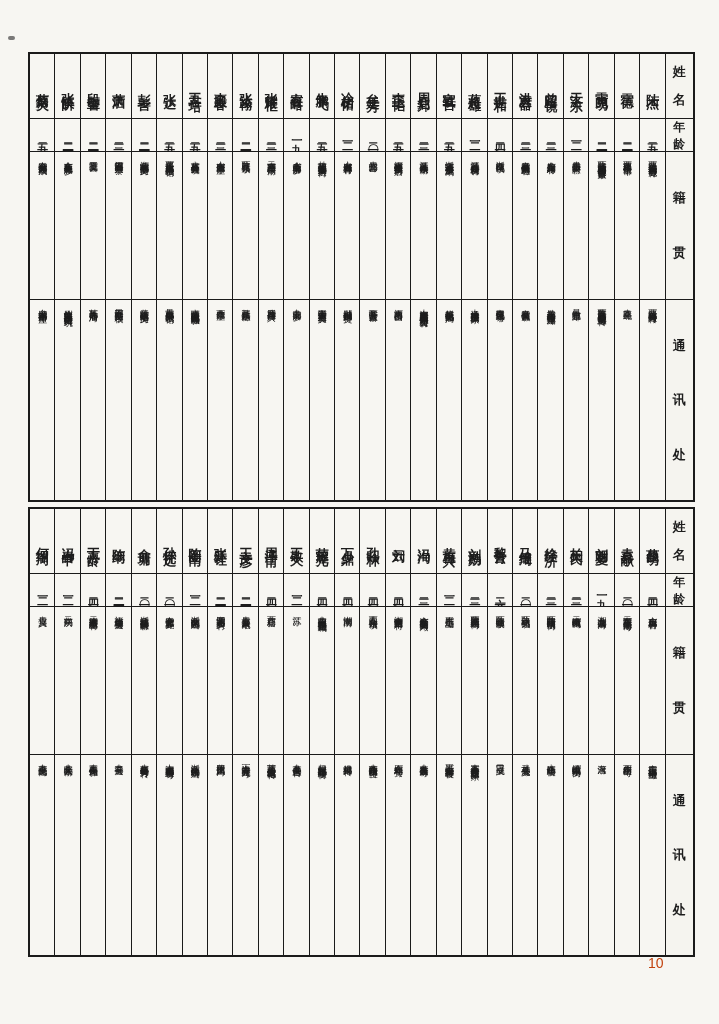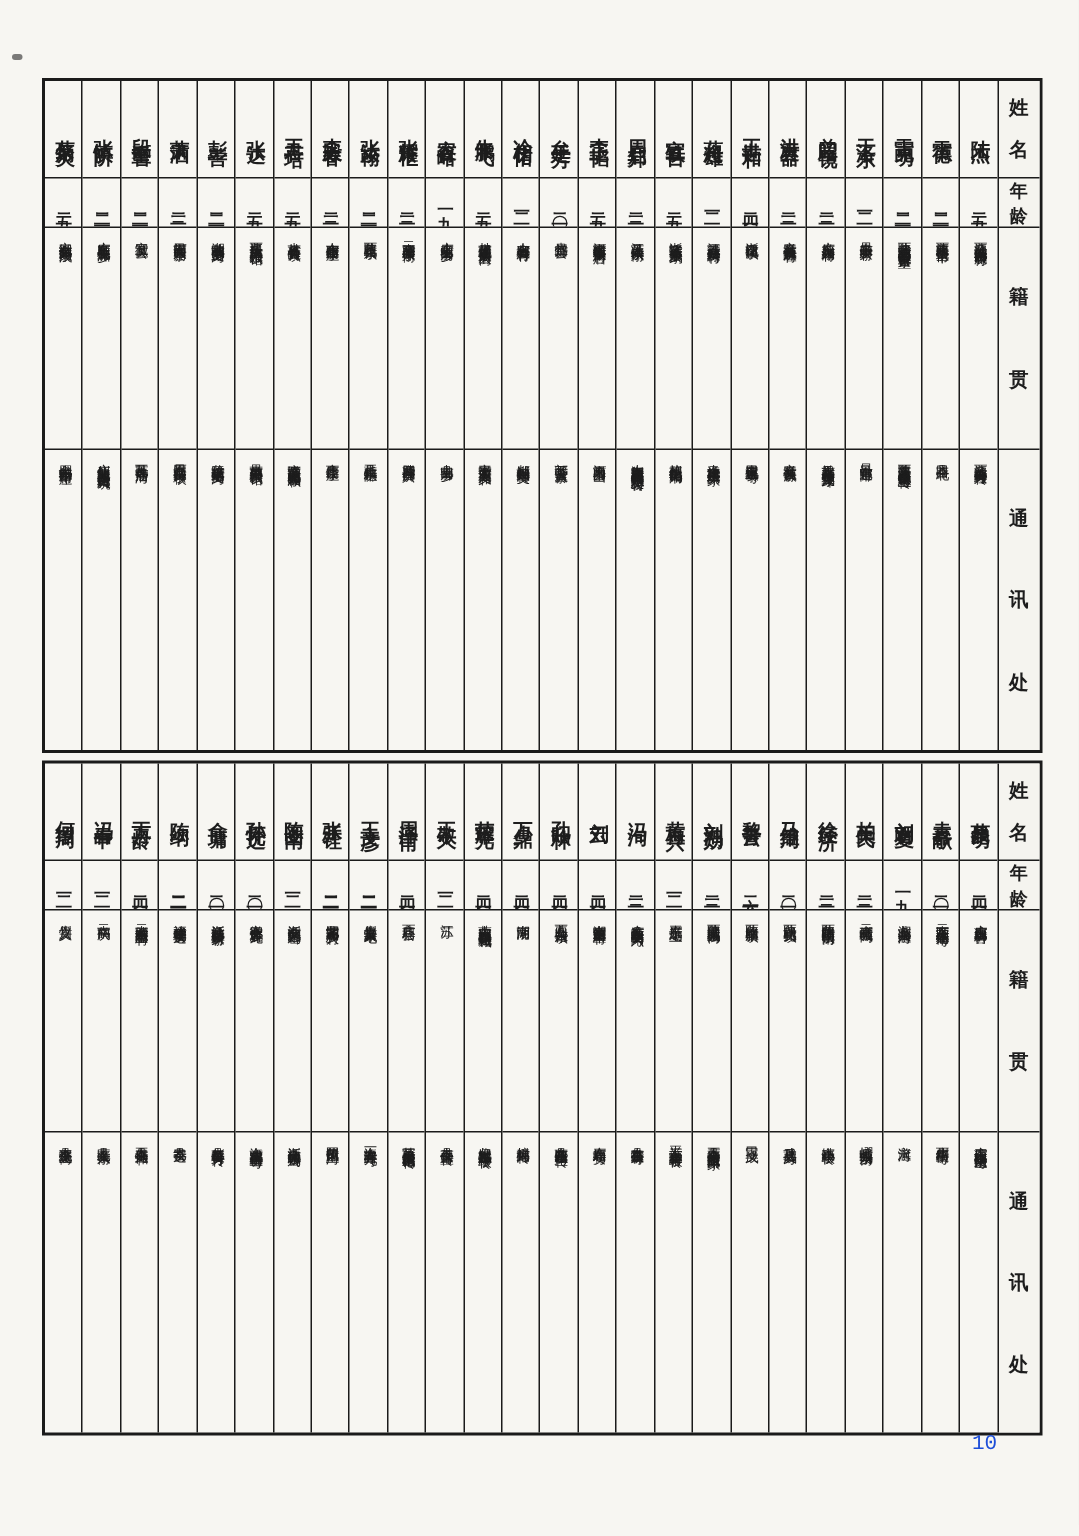--- a/index.html
+++ b/index.html
@@ -65,22 +65,22 @@
     overflow:hidden;
   }
   .hcell + .hcell{border-top:1px solid #1b1b1b;}
   .hcell span{font-weight:bold;}
   .hcell.cell-name{height:64px;font-size:13px;}
   .hcell.cell-age{height:33px;font-size:12px;}
   .hcell.cell-origin{height:148px;font-size:13px;}
   .hcell.cell-address{flex:1 1 auto;font-size:13px;}
   .page-number{
     position:absolute;left:648px;top:955px;
-    font-size:14px;color:#1d4ed8;
-    font-family:Liberation Mono, monospace;
+    font-size:14px;color:#c2410c;
+    font-family:Liberation Sans, sans-serif;
   }
   .smudge{
     position:absolute;left:8px;top:36px;width:7px;height:4px;
     background:#444;border-radius:2px;opacity:.7;
   }
 </style>
 </head>
 <body>
 
 <div class="page">

